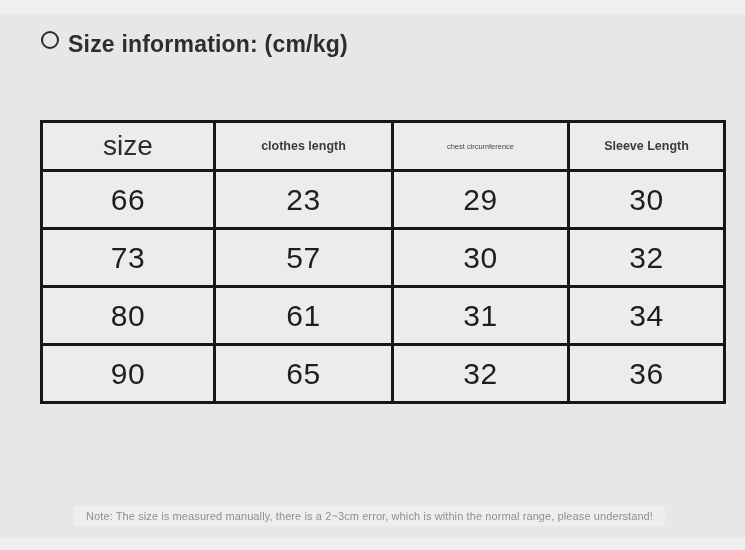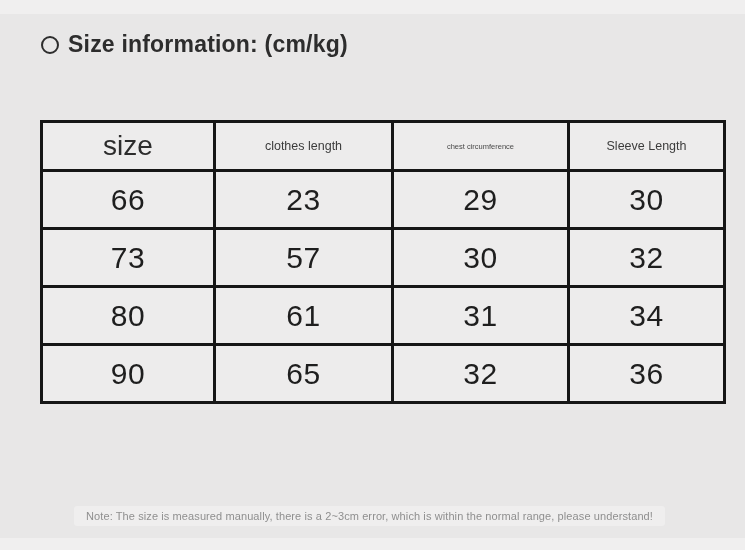--- a/index.html
+++ b/index.html
@@ -23,21 +23,21 @@
   .bottom-strip {
     position: absolute;
     left: 0; bottom: 0;
     width: 745px; height: 12px;
     background: var(--edge-strip, #f0efef);
   }
   .title-row {
     position: absolute;
     left: 41px; top: 31px;
     display: flex;
-    align-items: center;
+    align-items: flex-start;
     gap: 9px;
   }
   .circle-icon {
     width: 14px; height: 14px;
     border: 2.5px solid var(--title-text, #2d2d2d);
     border-radius: 50%;
     flex: 0 0 auto;
   }
   .title {
     margin: 0;
@@ -68,21 +68,21 @@
   table.size-table col.c3 { width: 156px; }
   table.size-table thead tr { height: 49px; }
   table.size-table tbody tr { height: 58px; }
   th.h-size {
     font-size: 28px;
     font-weight: 400;
     color: #2c2c2c;
   }
   th.h-clothes, th.h-sleeve {
     font-size: 12.5px;
-    font-weight: 400;
+    font-weight: 700;
     color: #3c3c3c;
   }
   th.h-chest {
     font-size: 7.5px;
     font-weight: 400;
     color: #4a4a4a;
   }
   td.num {
     font-size: 30px;
     font-weight: 400;

